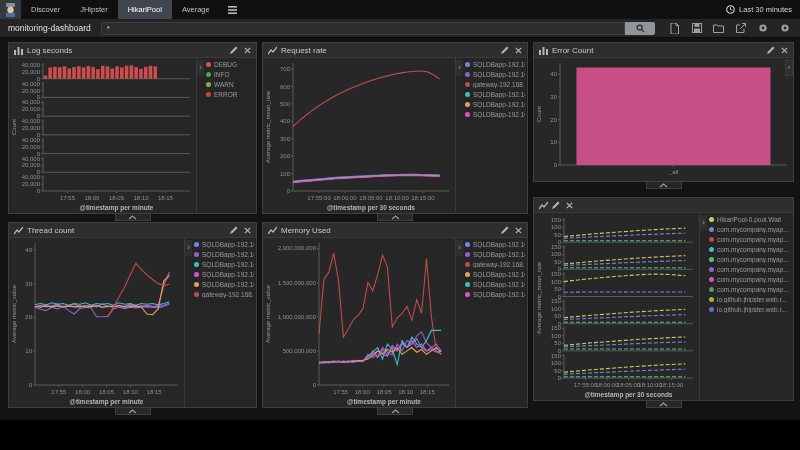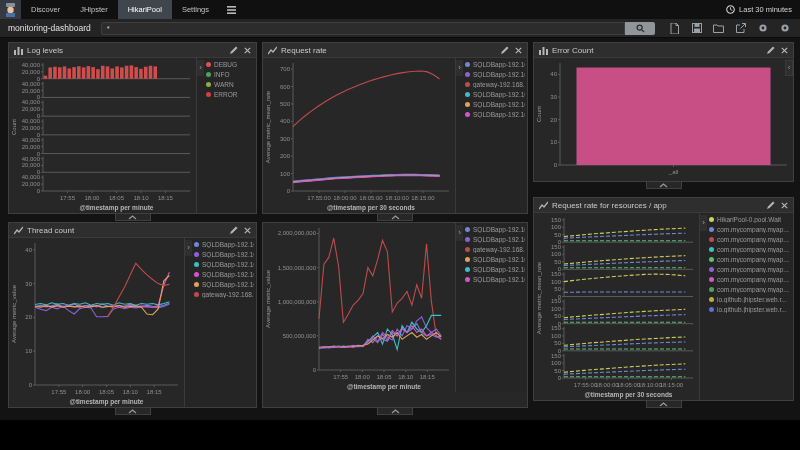--- a/index.html
+++ b/index.html
@@ -67,21 +67,21 @@
     <svg width="15" height="15" viewBox="0 0 15 15">
       <rect x="0" y="0" width="15" height="15" fill="#343a40"></rect>
       <rect x="3" y="1" width="9" height="4" rx="1" fill="#8a9097"></rect>
       <circle cx="7.5" cy="8" r="3.2" fill="#e8c39e"></circle>
       <rect x="3" y="11" width="9" height="4" fill="#4a6fa5"></rect>
     </svg>
   </div>
   <div class="nav-item">Discover</div>
   <div class="nav-item">JHipster</div>
   <div class="nav-item active">HikariPool</div>
-  <div class="nav-item">Settings</div>
+  <div class="nav-item">Average</div>
   <div id="nav-grid">
     <svg width="9" height="8" viewBox="0 0 9 8">
       <rect x="0" y="0" width="9" height="1.6" fill="#b9b9b9"></rect>
       <rect x="0" y="3.2" width="9" height="1.6" fill="#b9b9b9"></rect>
       <rect x="0" y="6.4" width="9" height="1.6" fill="#b9b9b9"></rect>
     </svg>
   </div>
   <div id="nav-right">
     <svg width="9" height="9" viewBox="0 0 10 10">
       <circle cx="5" cy="5" r="4.2" fill="none" stroke="#d3d3d3" stroke-width="1.2"></circle>
@@ -143,21 +143,21 @@
 <div id="main">
     <div class="panel" style="left: 8px; top: 4px; width: 249px; height: 172px;">
       <div class="panel-header">
        <span class="ph-icon">
           <svg width="9" height="9" viewBox="0 0 9 9">
             <rect x="0" y="4" width="2" height="5" fill="#b5b5b5"></rect>
             <rect x="3.5" y="1" width="2" height="8" fill="#b5b5b5"></rect>
             <rect x="7" y="3" width="2" height="6" fill="#b5b5b5"></rect>
           </svg>
         </span>
-       <span class="ph-title">Log levels</span>
+       <span class="ph-title">Log seconds</span>
        <span class="ph-actions">
          <span class="act">
             <svg width="8" height="8" viewBox="0 0 8 8">
               <path d="M0 8 L1 5.5 L6 0.5 L7.5 2 L2.5 7 Z" fill="#b5b5b5"></path>
             </svg>
           </span>
          <span class="act">
             <svg width="7" height="7" viewBox="0 0 7 7">
               <path d="M0.8 0.8 L6.2 6.2 M6.2 0.8 L0.8 6.2" stroke="#b5b5b5" stroke-width="1.2"></path>
             </svg>
@@ -429,21 +429,20 @@
         </svg>
       </div>
     </div>
     <div class="panel" style="left: 533px; top: 159px; width: 261px; height: 204px;">
       <div class="panel-header">
        <span class="ph-icon">
           <svg width="9" height="9" viewBox="0 0 9 9">
             <path d="M0 8 L3 4 L5 6 L9 1" fill="none" stroke="#b5b5b5" stroke-width="1.3"></path>
           </svg>
         </span>
-       <span class="ph-title">Request rate for resources / app</span>
        <span class="ph-actions">
          <span class="act">
             <svg width="8" height="8" viewBox="0 0 8 8">
               <path d="M0 8 L1 5.5 L6 0.5 L7.5 2 L2.5 7 Z" fill="#b5b5b5"></path>
             </svg>
           </span>
          <span class="act">
             <svg width="7" height="7" viewBox="0 0 7 7">
               <path d="M0.8 0.8 L6.2 6.2 M6.2 0.8 L0.8 6.2" stroke="#b5b5b5" stroke-width="1.2"></path>
             </svg>
@@ -674,20 +673,40 @@
           </div>
         </div>
      </div>
      <div class="collapse-tab" style="top:185px">
         <svg width="9" height="5" viewBox="0 0 9 5">
           <path d="M1 4 L4.5 1 L8 4" fill="none" stroke="#9a9a9a" stroke-width="1.2"></path>
         </svg>
       </div>
     </div>
     <div class="panel" style="left: 262px; top: 184px; width: 266px; height: 186px;">
+      <div class="panel-header">
+       <span class="ph-icon">
+          <svg width="9" height="9" viewBox="0 0 9 9">
+            <path d="M0 8 L3 4 L5 6 L9 1" fill="none" stroke="#b5b5b5" stroke-width="1.3"></path>
+          </svg>
+        </span>
+       <span class="ph-title">Memory Used</span>
+       <span class="ph-actions">
+         <span class="act">
+            <svg width="8" height="8" viewBox="0 0 8 8">
+              <path d="M0 8 L1 5.5 L6 0.5 L7.5 2 L2.5 7 Z" fill="#b5b5b5"></path>
+            </svg>
+          </span>
+         <span class="act">
+            <svg width="7" height="7" viewBox="0 0 7 7">
+              <path d="M0.8 0.8 L6.2 6.2 M6.2 0.8 L0.8 6.2" stroke="#b5b5b5" stroke-width="1.2"></path>
+            </svg>
+          </span>
+       </span>
+     </div>
      <div class="panel-body">
        <div class="chart"><svg width="192" height="169">
             <text font-size="6" fill="#999" transform="translate(7,76) rotate(-90)" text-anchor="middle">Average metric_value</text>
             <line x1="56" y1="5" x2="56" y2="147" stroke="#5a5a5a"></line>
             <line x1="56" y1="147" x2="186" y2="147" stroke="#5a5a5a"></line>
             <line x1="54" y1="147" x2="56" y2="147" stroke="#5a5a5a"></line>
             <text x="53" y="149" font-size="6" fill="#8f8f8f" text-anchor="end">0</text>
             <line x1="54" y1="112.86538461538461" x2="56" y2="112.86538461538461" stroke="#5a5a5a"></line>
             <text x="53" y="114.86538461538461" font-size="6" fill="#8f8f8f" text-anchor="end">500,000,000</text>
             <line x1="54" y1="78.73076923076923" x2="56" y2="78.73076923076923" stroke="#5a5a5a"></line>

